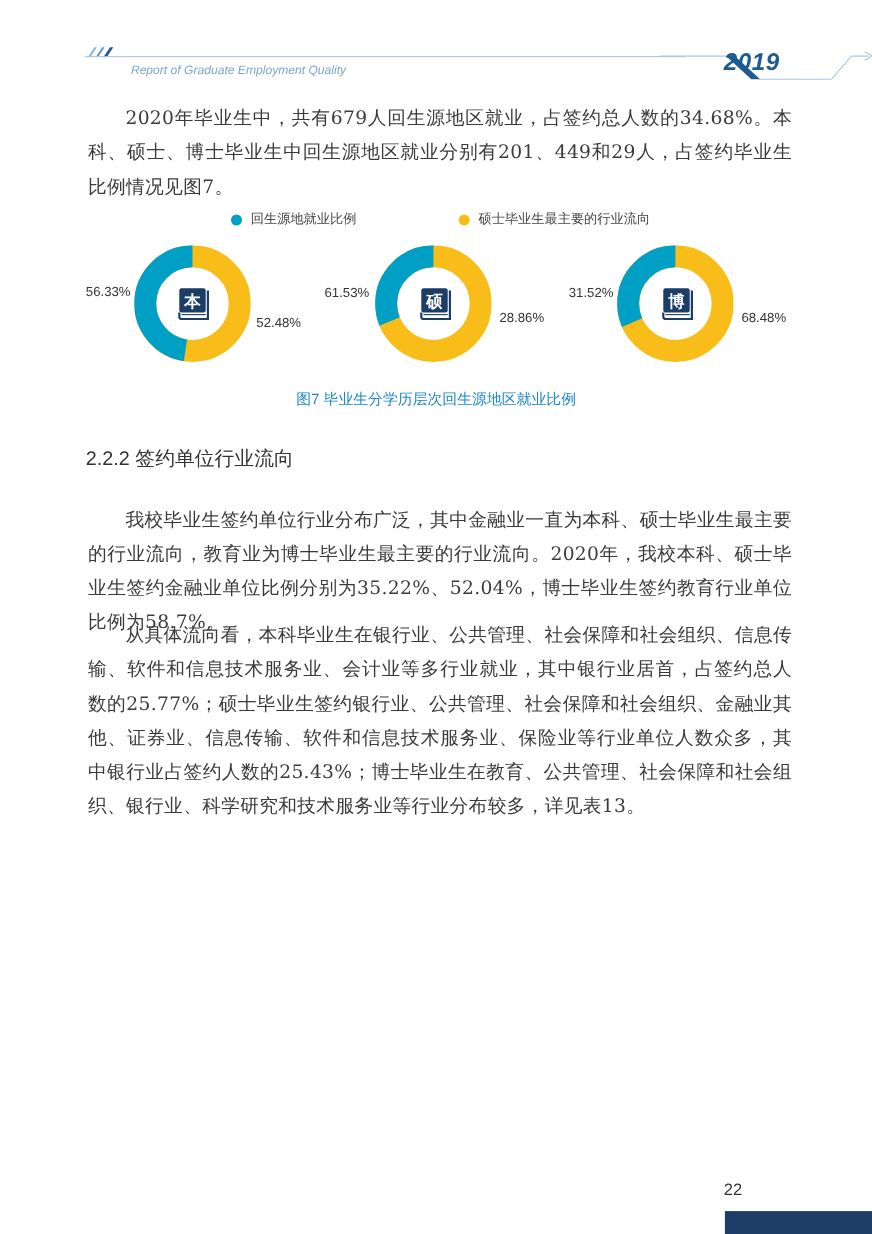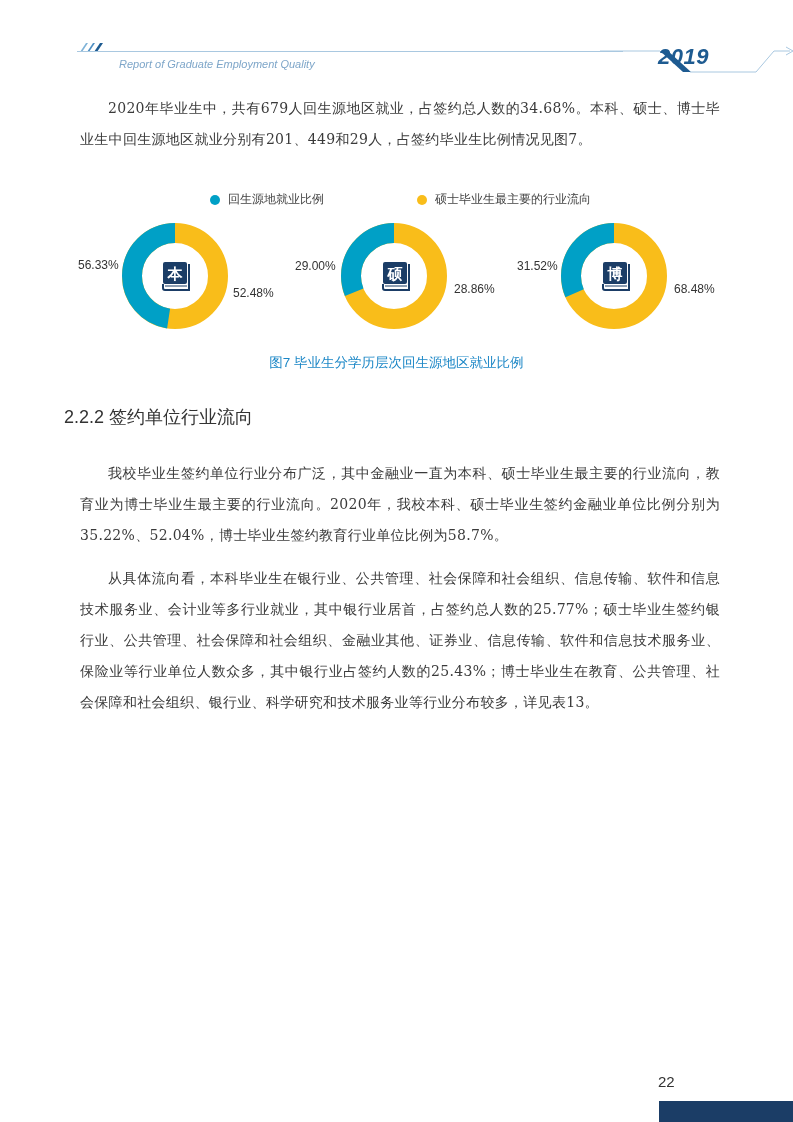--- a/index.html
+++ b/index.html
@@ -9,41 +9,41 @@
   
   .hdr-line { position: absolute; left: 77px; top: 51px; width: 546px; height: 1px; background: #a9c8e0; }
   .hdr-stripes { position: absolute; left: 77px; top: 42px; width: 30px; height: 10px; }
   .hdr-sub { position: absolute; left: 78px; top: 58px; font-family: "Liberation Sans", sans-serif;
              font-style: italic; font-size: 11px; color: #7ea6c9; margin-left: 41px; }
   .hdr-right { position: absolute; left: 600px; top: 36px; width: 193px; height: 40px; }
   .hdr-year { position: absolute; left: 658px; top: 44px; font-family: "Liberation Sans", sans-serif;
               font-style: italic; font-weight: bold; font-size: 22px; color: #1e5b91; letter-spacing: 0.5px; }
 
   
-  .para { position: absolute; left: 80px; width: 640px; font-size: 14px; line-height: 31px;
+  .para { position: absolute; left: 80px; width: 640px; font-size: 17px; line-height: 31px;
           color: #3a3a3a; text-indent: 2em; text-align: justify; letter-spacing: 0.3px; }
   .p1 { top: 93px; }
   .p2 { top: 417px; margin-top: 41px; }
   .p3 { top: 563px; }
 
   
   .legend { position: absolute; top: 191px; font-family: "Liberation Sans", "DejaVu Sans", sans-serif;
             font-size: 12px; color: #444; display: flex; align-items: center; }
   .legend .dot { width: 10px; height: 10px; border-radius: 50%; margin-right: 8px; }
   .lg1 { left: 210px; }
   .lg2 { left: 417px; }
 
   .donut { position: absolute; top: 223px; width: 106px; height: 106px; }
   .d1 { left: 122px; } .d2 { left: 341px; } .d3 { left: 561px; }
   .pct { position: absolute; font-family: "Liberation Sans", sans-serif; font-size: 12px; color: #333; }
 
   .fig-cap { position: absolute; top: 354px; left: 0; width: 793px; text-align: center;
              font-family: "Liberation Sans", "DejaVu Sans", sans-serif; font-size: 13.5px; color: #1a86c6; }
 
-  .sec-title { position: absolute; left: 64px; top: 405px; font-family: "Liberation Sans", "DejaVu Sans", sans-serif;
+  .sec-title { position: absolute; left: 78px; top: 405px; font-family: "Liberation Sans", "DejaVu Sans", sans-serif;
                font-size: 18px; color: #333; }
 
   .page-num { position: absolute; left: 658px; top: 1073px; font-family: "Liberation Sans", sans-serif;
               font-size: 15px; color: #333; }
   .footer-bar { position: absolute; left: 659px; top: 1101px; width: 134px; height: 21px; background: #1b3d66; }
 </style>
 </head>
 <body>
 
 <svg class="hdr-stripes" viewBox="0 0 30 10">
@@ -84,21 +84,21 @@
   <rect x="2" y="1" width="24" height="22" rx="2" fill="#1b3d66"></rect>
   <path d="M2 23 L2 27 Q2 29 4 29 L28 29 L28 3" fill="none" stroke="#1b3d66" stroke-width="2"></path>
   <line x1="4" y1="25" x2="26" y2="25" stroke="#1b3d66" stroke-width="1"></line>
   <text x="14" y="18" font-size="15" text-anchor="middle" fill="#fff" font-family="DejaVu Sans, sans-serif" font-weight="bold">本</text>
 </svg>
 
 <svg class="donut d2" viewBox="0 0 106 106">
   <circle cx="53" cy="53" r="43" fill="none" stroke="#f9bd1a" stroke-width="20"></circle>
   <circle cx="53" cy="53" r="43" fill="none" stroke="#00a0c6" stroke-width="20" stroke-dasharray="84.1 270.2" transform="rotate(-90 53 53) scale(1,-1) translate(0,-106)"></circle>
 </svg>
-<div class="pct" style="left:295px;top:259px;">29.00%</div>
+<div class="pct" style="left:295px;top:259px;">61.53%</div>
 <div class="pct" style="left:454px;top:282px;">28.86%</div>
 <svg style="position:absolute;left:381px;top:261px;width:30px;height:30px;" viewBox="0 0 30 30">
   <rect x="2" y="1" width="24" height="22" rx="2" fill="#1b3d66"></rect>
   <path d="M2 23 L2 27 Q2 29 4 29 L28 29 L28 3" fill="none" stroke="#1b3d66" stroke-width="2"></path>
   <line x1="4" y1="25" x2="26" y2="25" stroke="#1b3d66" stroke-width="1"></line>
   <text x="14" y="18" font-size="15" text-anchor="middle" fill="#fff" font-family="DejaVu Sans, sans-serif" font-weight="bold">硕</text>
 </svg>
 
 <svg class="donut d3" viewBox="0 0 106 106">
   <circle cx="53" cy="53" r="43" fill="none" stroke="#f9bd1a" stroke-width="20"></circle>

